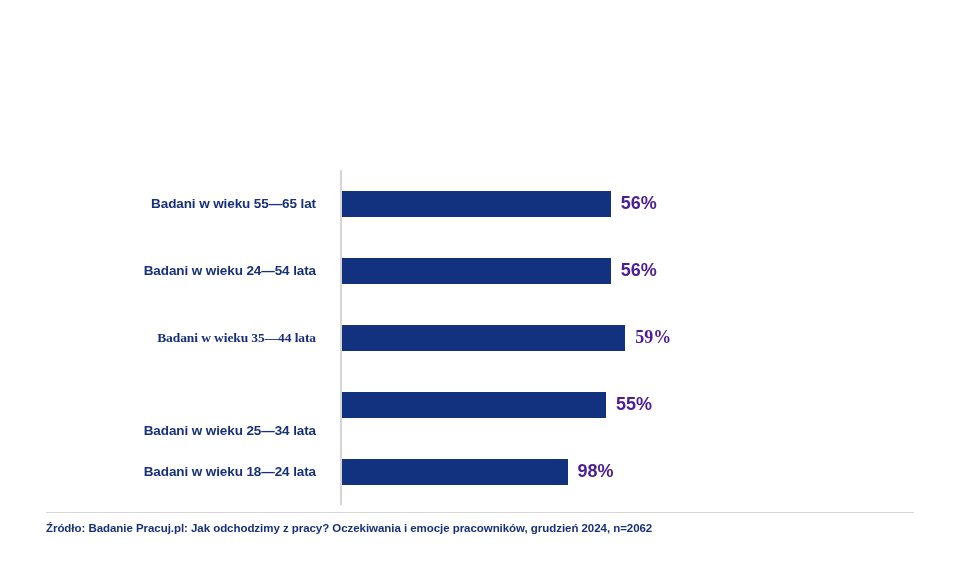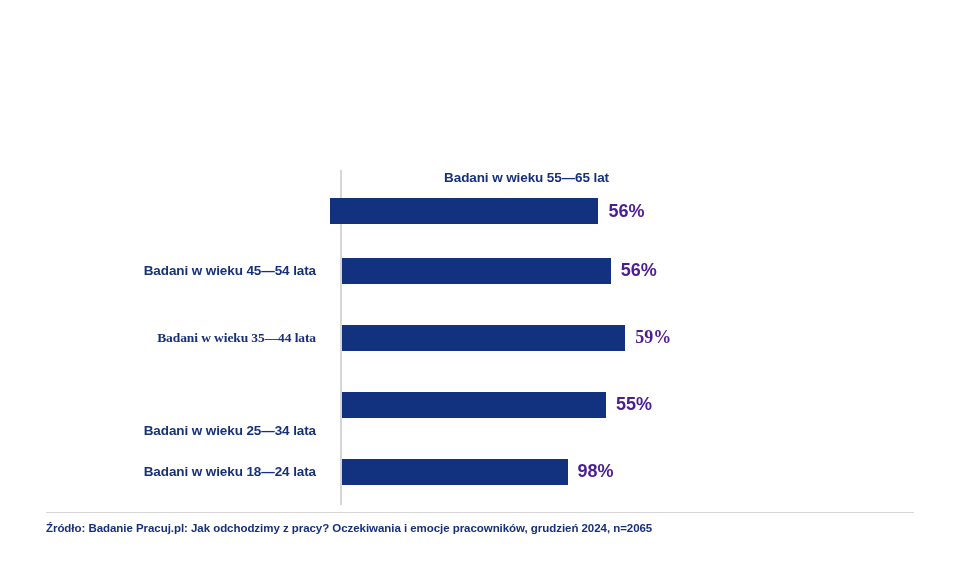--- a/index.html
+++ b/index.html
@@ -118,29 +118,29 @@
 </style>
 </head>
 <body>
 
 <div class="page">
 
 
   <div class="chart">
     <div class="axis-line"></div>
     <div class="rows">
-        <div class="row" style="top: 0px; flex-direction: column;">
+        <div class="row" style="top: 0px;">
           <div class="row-label">Badani w wieku 55—65 lat</div>
           <div class="bar-wrap">
             <div class="bar" style="width: 268.8px; background: rgb(18, 50, 127);"></div>
             <div class="bar-value">56%</div>
           </div>
         </div>
         <div class="row" style="top: 67px;">
-          <div class="row-label">Badani w wieku 45—54 lata</div>
+          <div class="row-label">Badani w wieku 24—54 lata</div>
           <div class="bar-wrap">
             <div class="bar" style="width: 268.8px; background: rgb(18, 50, 127);"></div>
             <div class="bar-value">56%</div>
           </div>
         </div>
         <div class="row" style="top: 134px; font-family: Liberation Serif, serif;">
           <div class="row-label">Badani w wieku 35—44 lata</div>
           <div class="bar-wrap">
             <div class="bar" style="width: 283.2px; background: rgb(18, 50, 127);"></div>
             <div class="bar-value">59%</div>
@@ -157,15 +157,15 @@
           <div class="row-label">Badani w wieku 18—24 lata</div>
           <div class="bar-wrap">
             <div class="bar" style="width: 225.6px; background: rgb(18, 50, 127);"></div>
             <div class="bar-value">98%</div>
           </div>
         </div>
       </div>
   </div>
 
   <div class="divider"></div>
-  <div class="source">Źródło: Badanie Pracuj.pl: Jak odchodzimy z pracy? Oczekiwania i emocje pracowników, grudzień 2024, n=2065</div>
+  <div class="source">Źródło: Badanie Pracuj.pl: Jak odchodzimy z pracy? Oczekiwania i emocje pracowników, grudzień 2024, n=2062</div>
 
 </div>
 
 </body></html>

